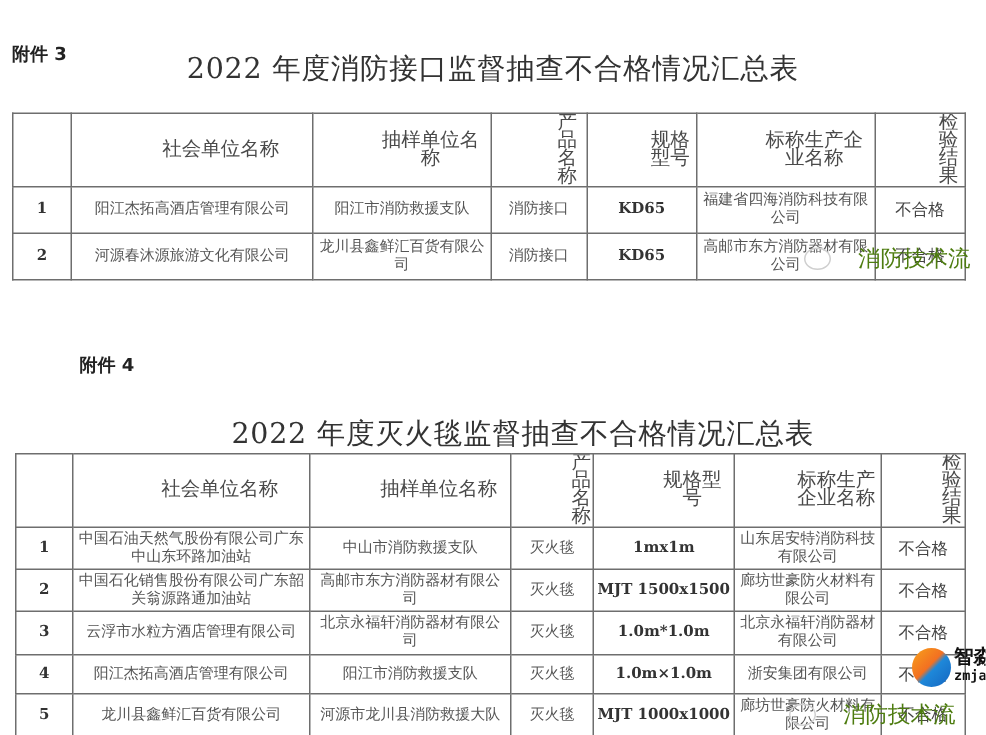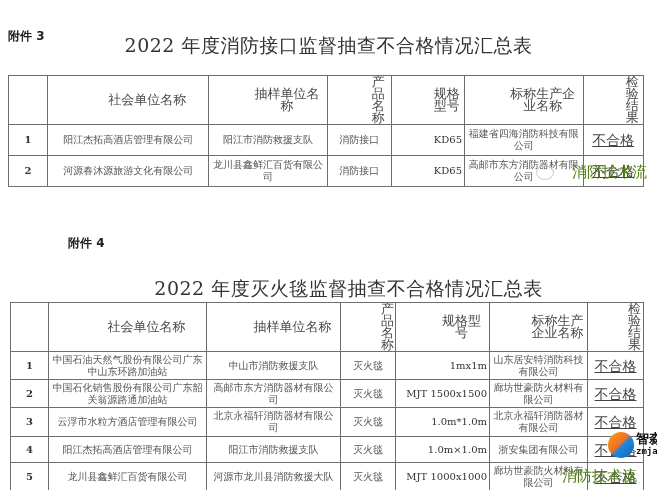--- a/index.html
+++ b/index.html
@@ -8,22 +8,22 @@
     .annex { position:absolute; font-family:"DejaVu Sans", "Liberation Sans", sans-serif;
              font-weight:bold; font-size:12px; color:#222; }
     .title { position:absolute; left:0; width:657px; text-align:center;
              font-family:"DejaVu Serif", "Liberation Serif", serif; font-size:19px; color:#333; letter-spacing:0.5px; }
     table.rpt { position:absolute; border-collapse:collapse; table-layout:fixed; }
     table.rpt td, table.rpt th { border:1px solid #6e6e6e; text-align:center; vertical-align:middle;
              font-weight:normal; font-size:10px; line-height:12px; padding:0 2px; color:#555;
              overflow:hidden; }
     table.rpt th { font-size:13px; color:#4a4a4a;padding-left:40px; }
     table.rpt td.num { font-weight:bold; color:#333; }
-    table.rpt td.spec { font-weight:normal; color:#333; font-size:10px;text-align:right; }
-    table.rpt td.res { font-size:14px; color:#444;text-decoration:underline; }
+    table.rpt td.spec { font-weight:bold; color:#333; font-size:10px; }
+    table.rpt td.res { font-size:11px; color:#444; }
     .wm { position:absolute; font-family:"DejaVu Sans", "Liberation Sans", sans-serif;
           color:#4d7c0f; font-size:15px; display:flex; align-items:center; gap:18px; }
     .wm .chat { width:16px; height:13px; border:1.5px solid #cfcfcf; border-radius:50%; position:relative; }
     .logo { position:absolute; left:608px; top:432px; display:flex; align-items:center; }
     .logo .ball { width:26px; height:26px; border-radius:50%;
                   background:linear-gradient(135deg,#f7a21b 0%,#f37021 45%,#1e88d9 55%,#1565c0 100%); }
     .logo .txt { margin-left:2px; line-height:13px; font-family:"DejaVu Sans", "Liberation Sans", sans-serif; }
     .logo .cn { font-size:13px; font-weight:bold; color:#111; display:block; }
     .logo .en { font-size:9px; font-weight:bold; color:#111; display:block; font-family:"DejaVu Sans Mono", "Liberation Mono", monospace; }
   </style>
@@ -72,21 +72,21 @@
     <td class="res">不合格</td>
   </tr>
 </tbody>
   </table>
 
 <div class="wm" style="left:536px; top:163px;">
   <span class="chat"></span>
   <span>消防技术流</span>
 </div>
 
-<div class="annex" style="left:28px; top:235px;padding-left:40px;">附件 4</div>
+<div class="annex" style="left:13px; top:235px;padding-left:40px;">附件 4</div>
 <div class="title" style="top:276px;margin-left:20px;">2022 年度灭火毯监督抽查不合格情况汇总表</div>
 
 <table class="rpt" style="left:10px; top:302px; width:633px;">
   <colgroup>
     <col style="width:38px">
       <col style="width:158px">
       <col style="width:134px">
       <col style="width:55px">
       <col style="width:94px">
       <col style="width:98px">

